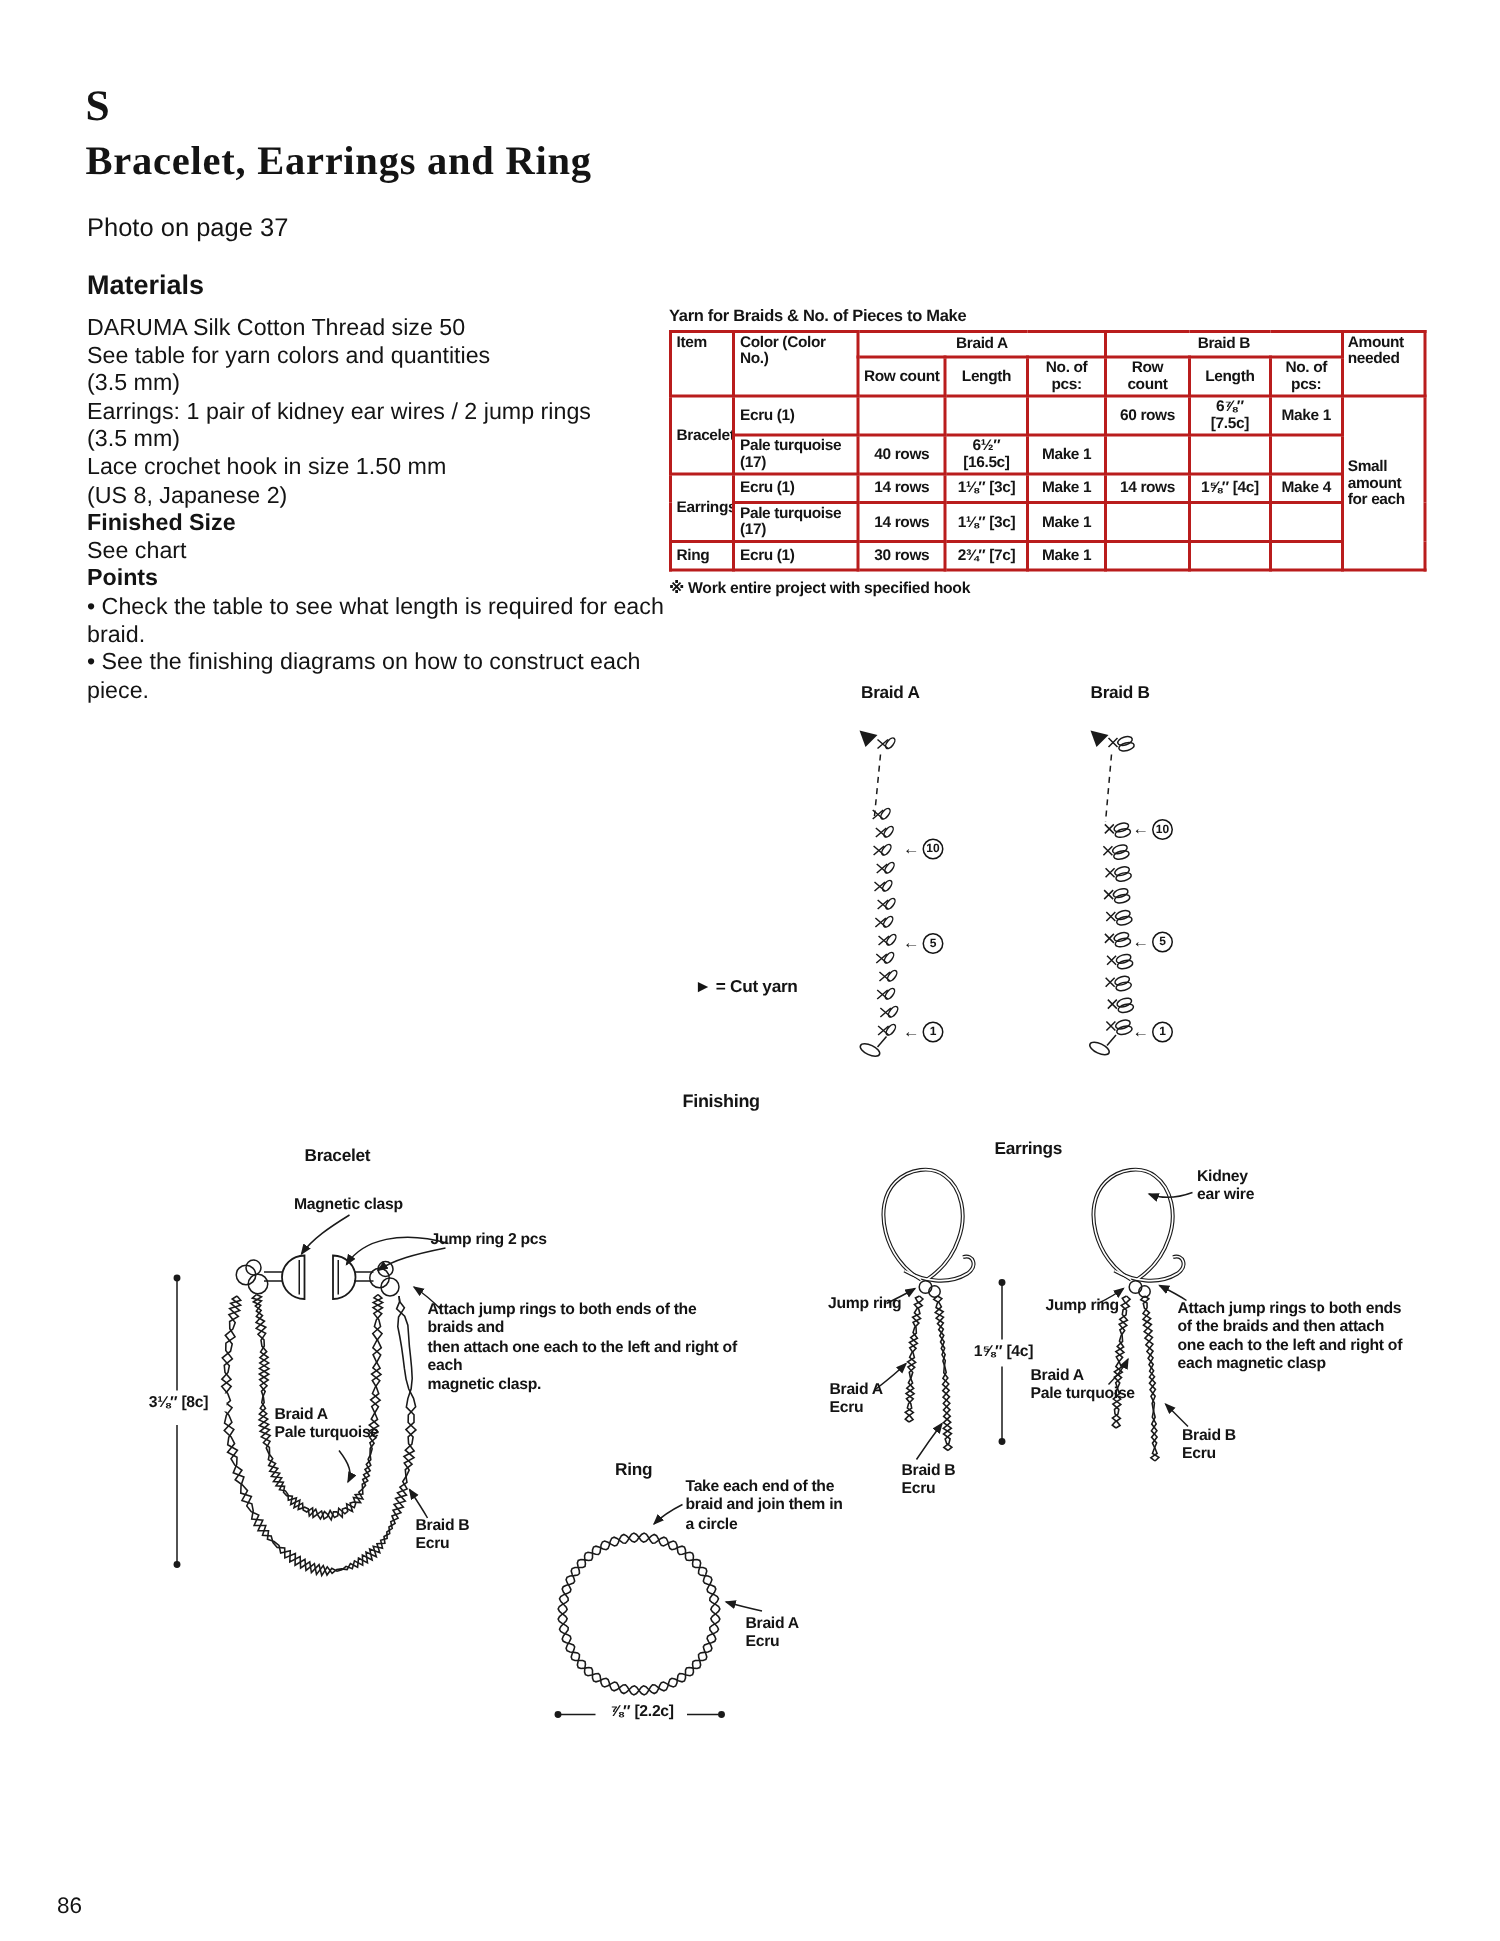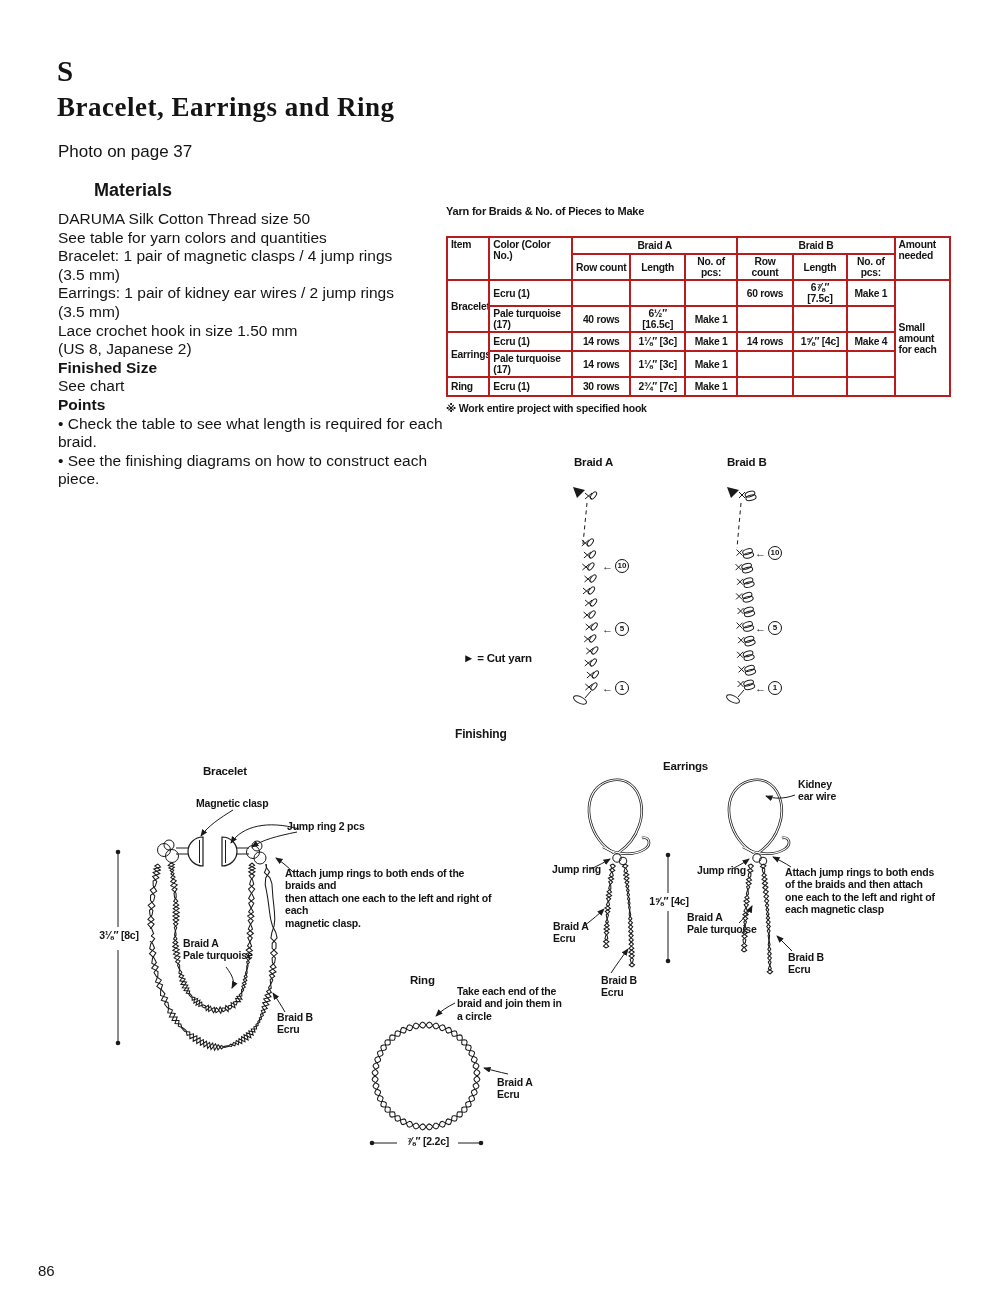--- a/index.html
+++ b/index.html
@@ -3,30 +3,30 @@
 <meta charset="utf-8">
 <style>
   html,body{margin:0;padding:0;background:#fff;}
   .page{position:relative;width:1000px;height:1294px;background:#fff;overflow:hidden;
         font-family:"Liberation Sans","DejaVu Sans",sans-serif;color:#141414;}
   .abs{position:absolute;}
   .serif{font-family:"Liberation Serif","DejaVu Serif",serif;font-weight:bold;}
   .series{font-size:29px;}
   .title{font-size:27px;letter-spacing:.5px;}
   .photoref{font-size:17px;}
-  .h-materials{font-size:18px;font-weight:bold;margin-left:36px;}
+  .h-materials{font-size:18px;font-weight:bold;}
   .bodytxt{font-size:15.5px;line-height:18.6px;width:406px;}
   .bodytxt .b{font-weight:bold;}
   .lbl{font-weight:bold;font-size:10.5px;line-height:12.4px;letter-spacing:-0.2px;z-index:3;}
   .lbl2{font-weight:bold;font-size:11.5px;letter-spacing:-0.2px;z-index:3;}
   .pre{white-space:pre-line;}
   .dim{background:#fff;font-weight:bold;font-size:10.5px;letter-spacing:-0.2px;
        text-align:center;z-index:3;padding:0 1px;}
   .tblwrap{width:512px;z-index:3;}
-  .tbltitle{font-weight:bold;font-size:11px;letter-spacing:-0.2px;margin-bottom:19px;}
+  .tbltitle{font-weight:bold;font-size:11px;letter-spacing:-0.2px;margin-bottom:3px;}
   table.yarn{border-collapse:collapse;table-layout:fixed;width:505px;
              font-size:10.3px;font-weight:bold;letter-spacing:-0.25px;border:2px solid #000;}
   .yarn th,.yarn td{border:2px solid #b91c1c;padding:1px 3px;overflow:hidden;}
   .yarn th{font-weight:bold;}
   .yarn .tl{text-align:left;vertical-align:top;}
   .yarn .c{text-align:center;vertical-align:middle;}
   .yarn .ml{text-align:left;vertical-align:middle;}
   .yarn tr{height:19px;}
   .yarn tr.hr1{height:17px;}
   .footnote{font-weight:bold;font-size:10.5px;letter-spacing:-0.2px;margin-top:5px;}
@@ -213,21 +213,20 @@
   </svg>
 
   <div class="abs serif series" style="left:57px;top:55px">S</div>
   <div class="abs serif title" style="left:57px;top:92px">Bracelet, Earrings and Ring</div>
   <div class="abs photoref" style="left:58px;top:142px">Photo on page 37</div>
   <div class="abs h-materials" style="left:58px;top:180px">Materials</div>
 
   <div class="abs bodytxt" style="left:58px;top:210px">
     <div>DARUMA Silk Cotton Thread size 50</div>
     <div>See table for yarn colors and quantities</div>
-    <div>Bracelet: 1 pair of magnetic clasps / 4 jump rings</div>
     <div>(3.5 mm)</div>
     <div>Earrings: 1 pair of kidney ear wires / 2 jump rings</div>
     <div>(3.5 mm)</div>
     <div>Lace crochet hook in size 1.50 mm</div>
     <div>(US 8, Japanese 2)</div>
     <div class="b">Finished Size</div>
     <div>See chart</div>
     <div class="b">Points</div>
     <div>• Check the table to see what length is required for each braid.</div>
     <div>• See the finishing diagrams on how to construct each piece.</div>

